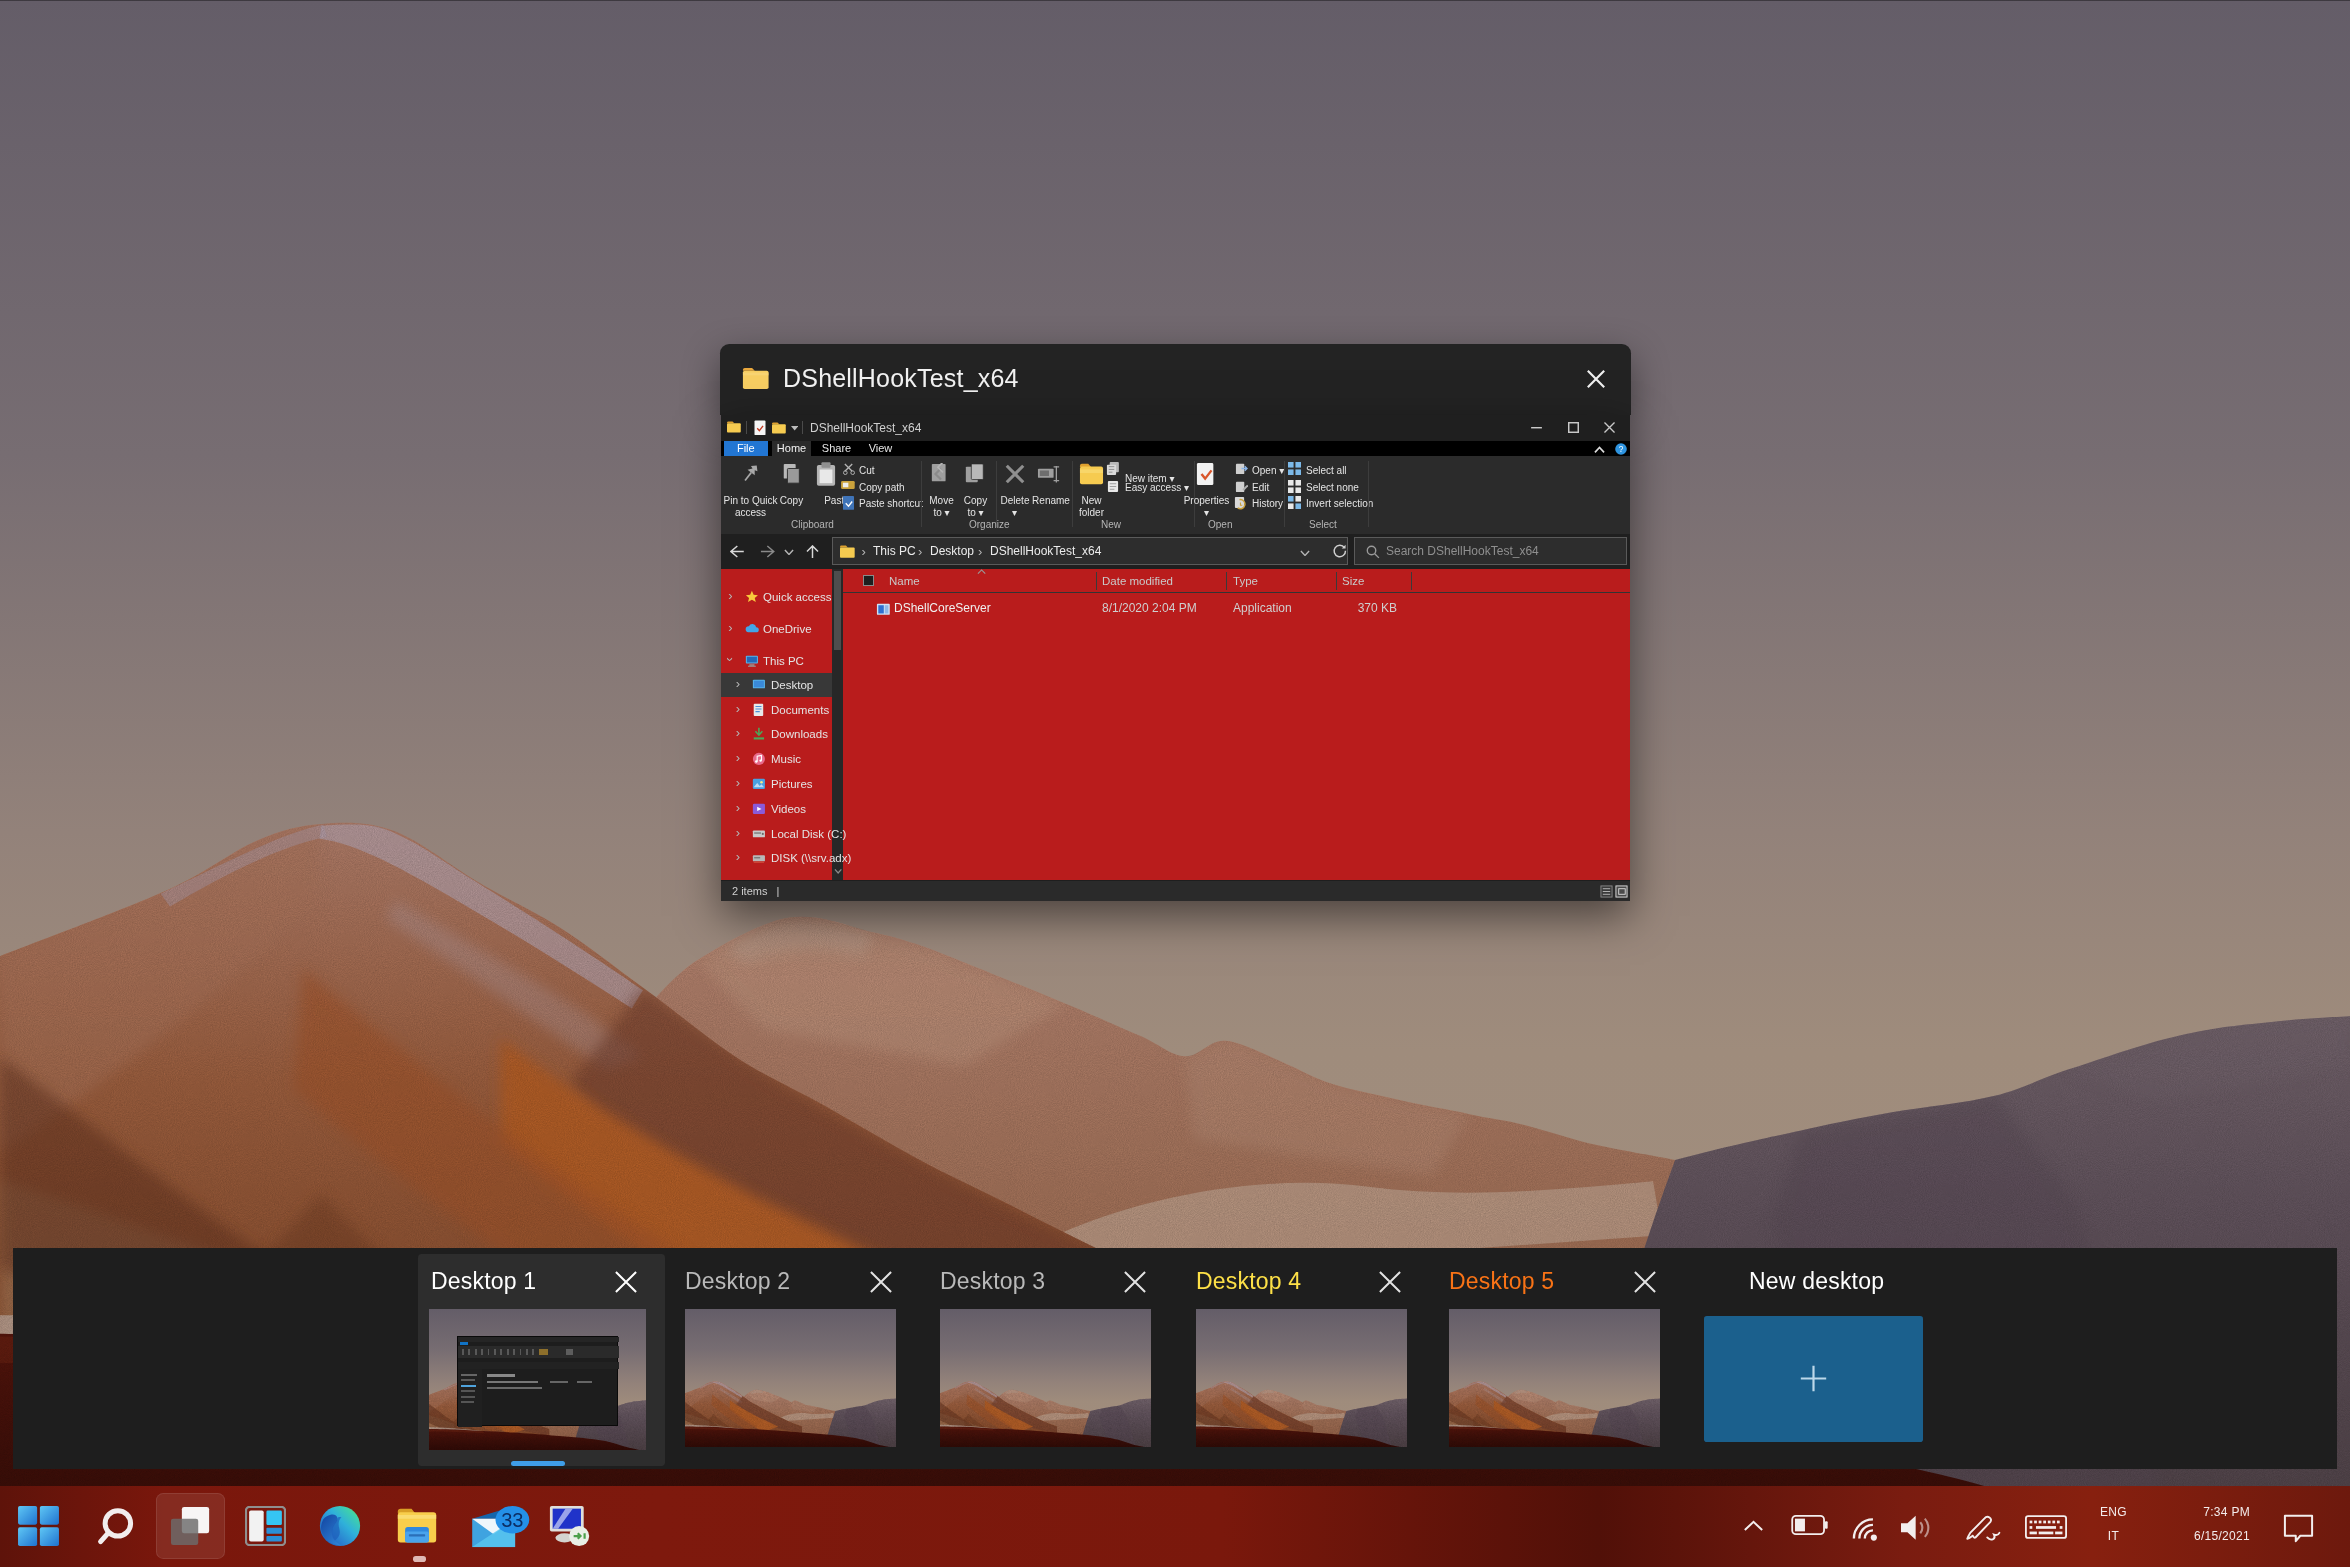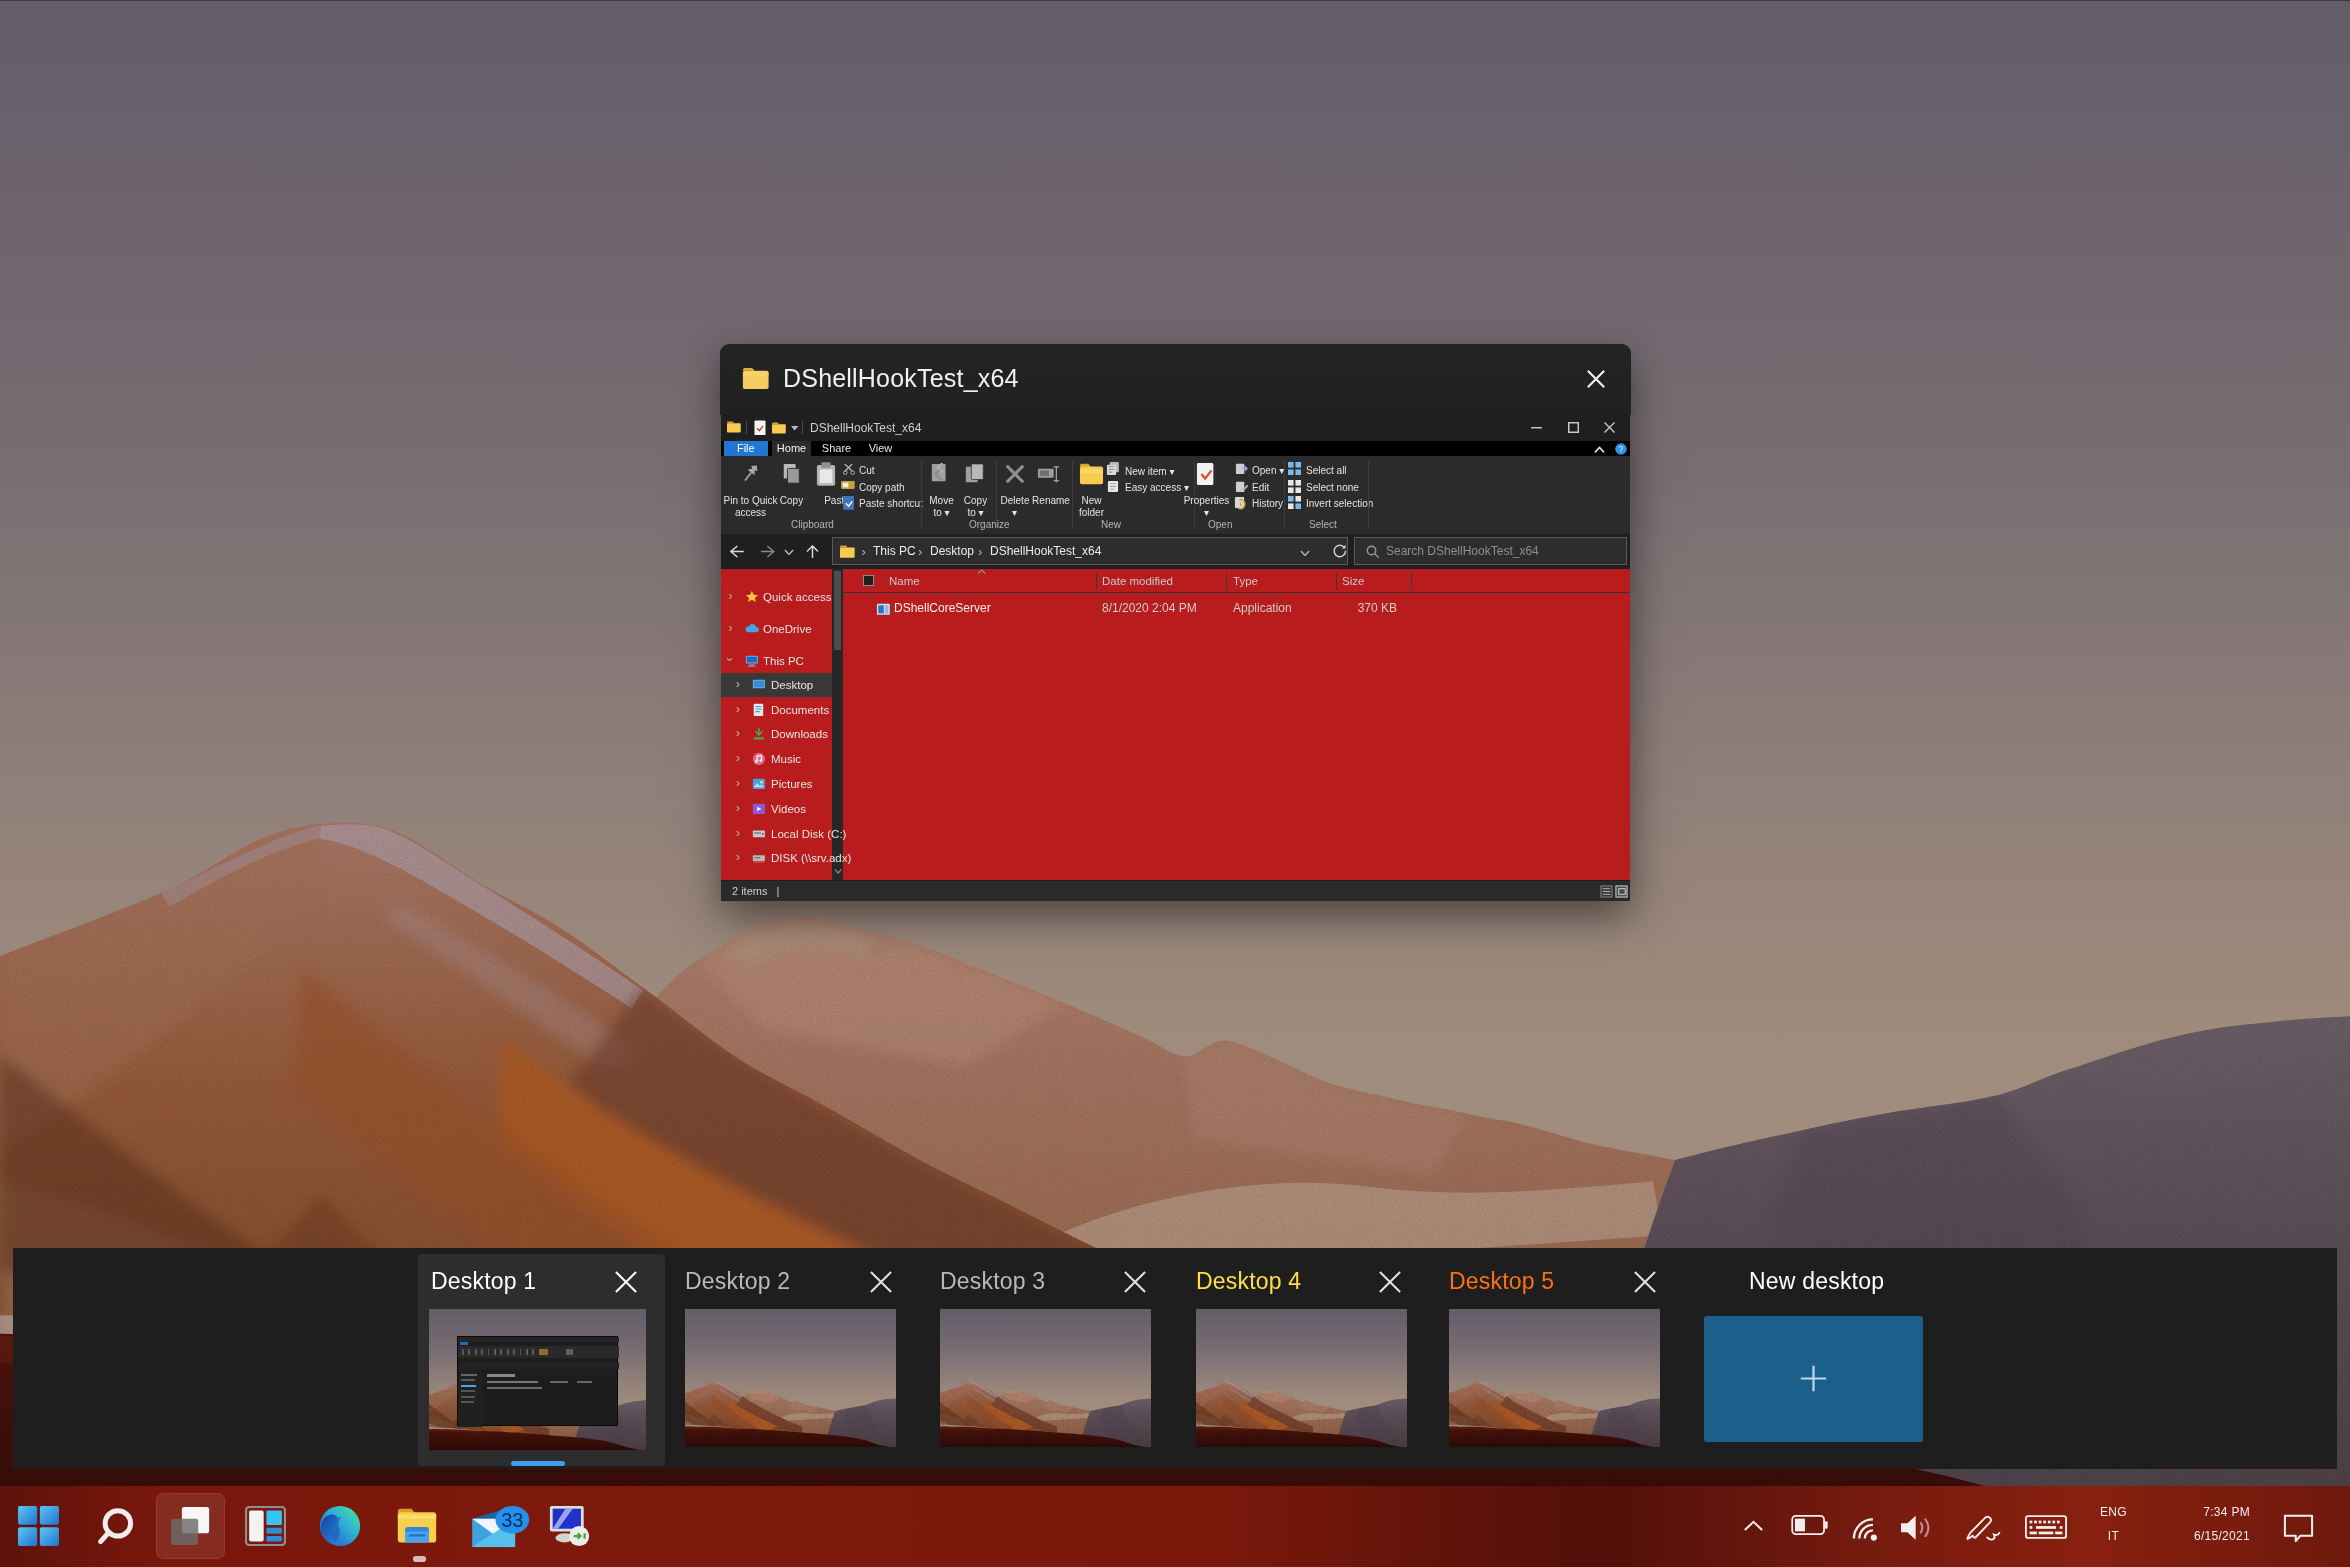--- a/index.html
+++ b/index.html
@@ -262,21 +262,21 @@
           <rect x="1" y="5" width="25" height="19" rx="2" fill="#f6cb50"></rect>
           <path d="M1,8 h25 v4 h-25 z" fill="#f9da74" opacity=".7"></path>
         </svg>
   <div class="exr t2" style="left:343px;width:55px;top:39px">New</div>
   <div class="exr t2" style="left:343px;width:55px;top:51px">folder</div>
   <svg class="abs" style="left:385px;top:6.4px" width="13.8" height="13" viewBox="0 0 15 14">
           <rect x="4" y="0" width="10" height="11" rx="1" fill="#b9b9b9"></rect>
           <rect x="1" y="3" width="10" height="11" rx="1" fill="#dadada"></rect>
           <path d="M3,5 h6 M3,8 h6 M3,11 h4" stroke="#8a8a8a" stroke-width="1"></path>
         </svg>
-  <div class="exr t1" style="left:404px;top:10px">New item ▾</div>
+  <div class="exr t1" style="left:404px;top:17px">New item ▾</div>
   <svg class="abs" style="left:386px;top:24px" width="12" height="13" viewBox="0 0 13 14">
           <rect x="1" y="1" width="11" height="12" rx="1" fill="#e8e8e8"></rect>
           <path d="M3,4 h7 M3,7 h7 M3,10 h5" stroke="#999" stroke-width="1"></path>
         </svg>
   <div class="exr t1" style="left:404px;top:26px">Easy access ▾</div>
   <div class="exlab" style="left:380px;top:63px">New</div>
   <div class="exsep" style="left:473px;top:4.6px;height:66px"></div>
 
   <svg class="abs" style="left:475px;top:5.5px" width="21" height="25" viewBox="0 0 23 27">
           <rect x="1" y="1" width="18" height="24" rx="1.5" fill="#f2f2f2"></rect>

